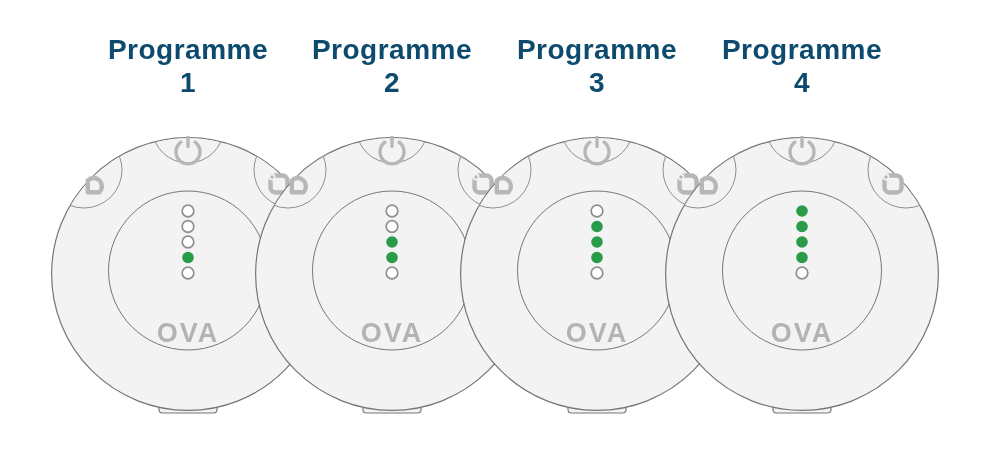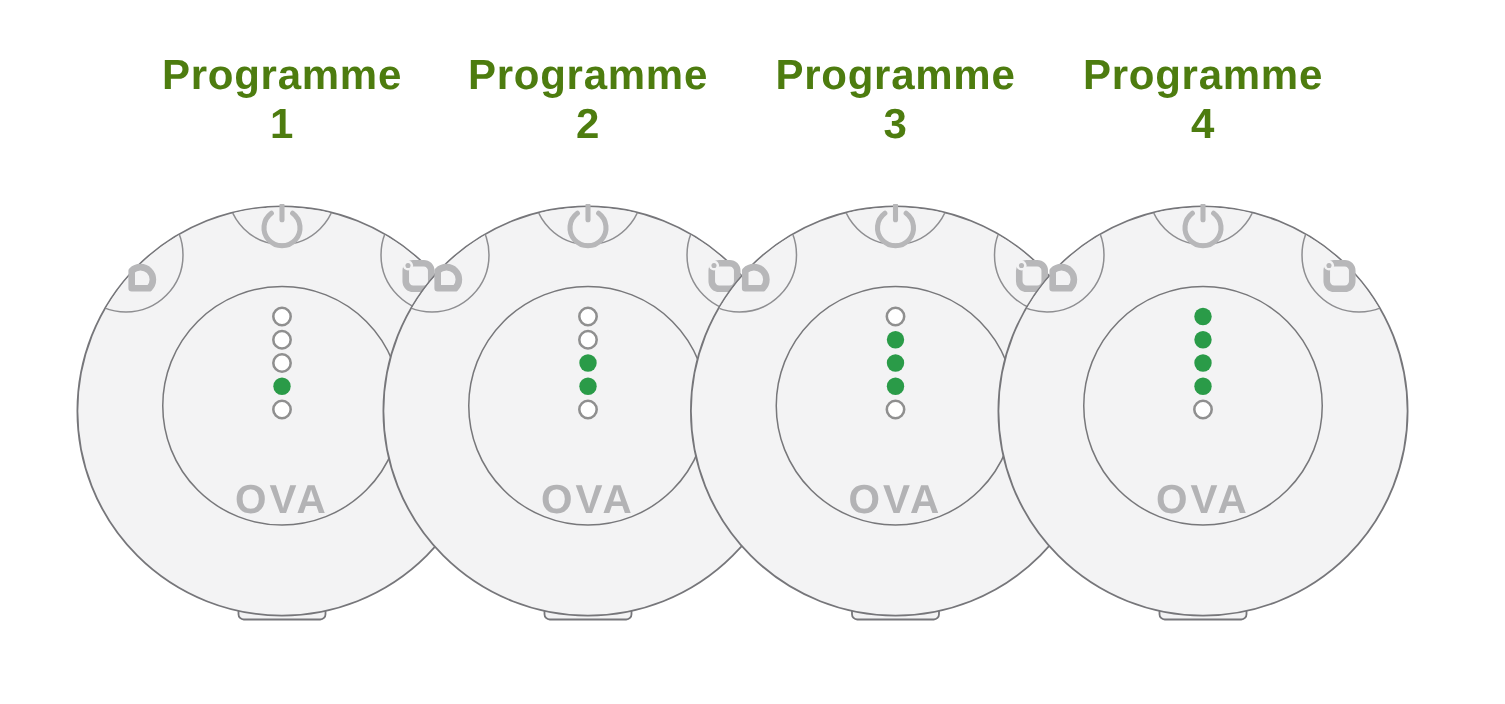--- a/index.html
+++ b/index.html
@@ -9,21 +9,21 @@
   }
   .stage{position:absolute;inset:0;}
   .defs-svg{position:absolute;width:0;height:0;overflow:hidden;}
   .device-block{position:absolute;top:0;width:276px;height:469px;}
   .device-block.d0{left:50px;}
   .device-block.d1{left:254px;}
   .device-block.d2{left:459px;}
   .device-block.d3{left:664px;}
   .device-title{
     position:absolute;top:33px;left:0;width:100%;
-    text-align:center;color:#4d7c0f;font-weight:bold;
+    text-align:center;color:#0c4a6e;font-weight:bold;
     font-size:28px;line-height:33px;letter-spacing:.5px;
   }
   .device-svg{position:absolute;top:136px;left:0;width:276px;height:280px;display:block;}
   .chrome-line{stroke:#76767a;stroke-width:1.2;fill:#f3f3f4;}
   .seam{stroke:#8e8e91;stroke-width:1;fill:#f3f3f4;}
   .icon-stroke{stroke:#b7b7b9;fill:none;stroke-linecap:round;stroke-linejoin:round;}
   .brand-text{fill:#b3b3b5;font-weight:bold;font-size:27px;letter-spacing:2px;}
   .led{stroke-width:1.7;}
 </style>
 </head>

